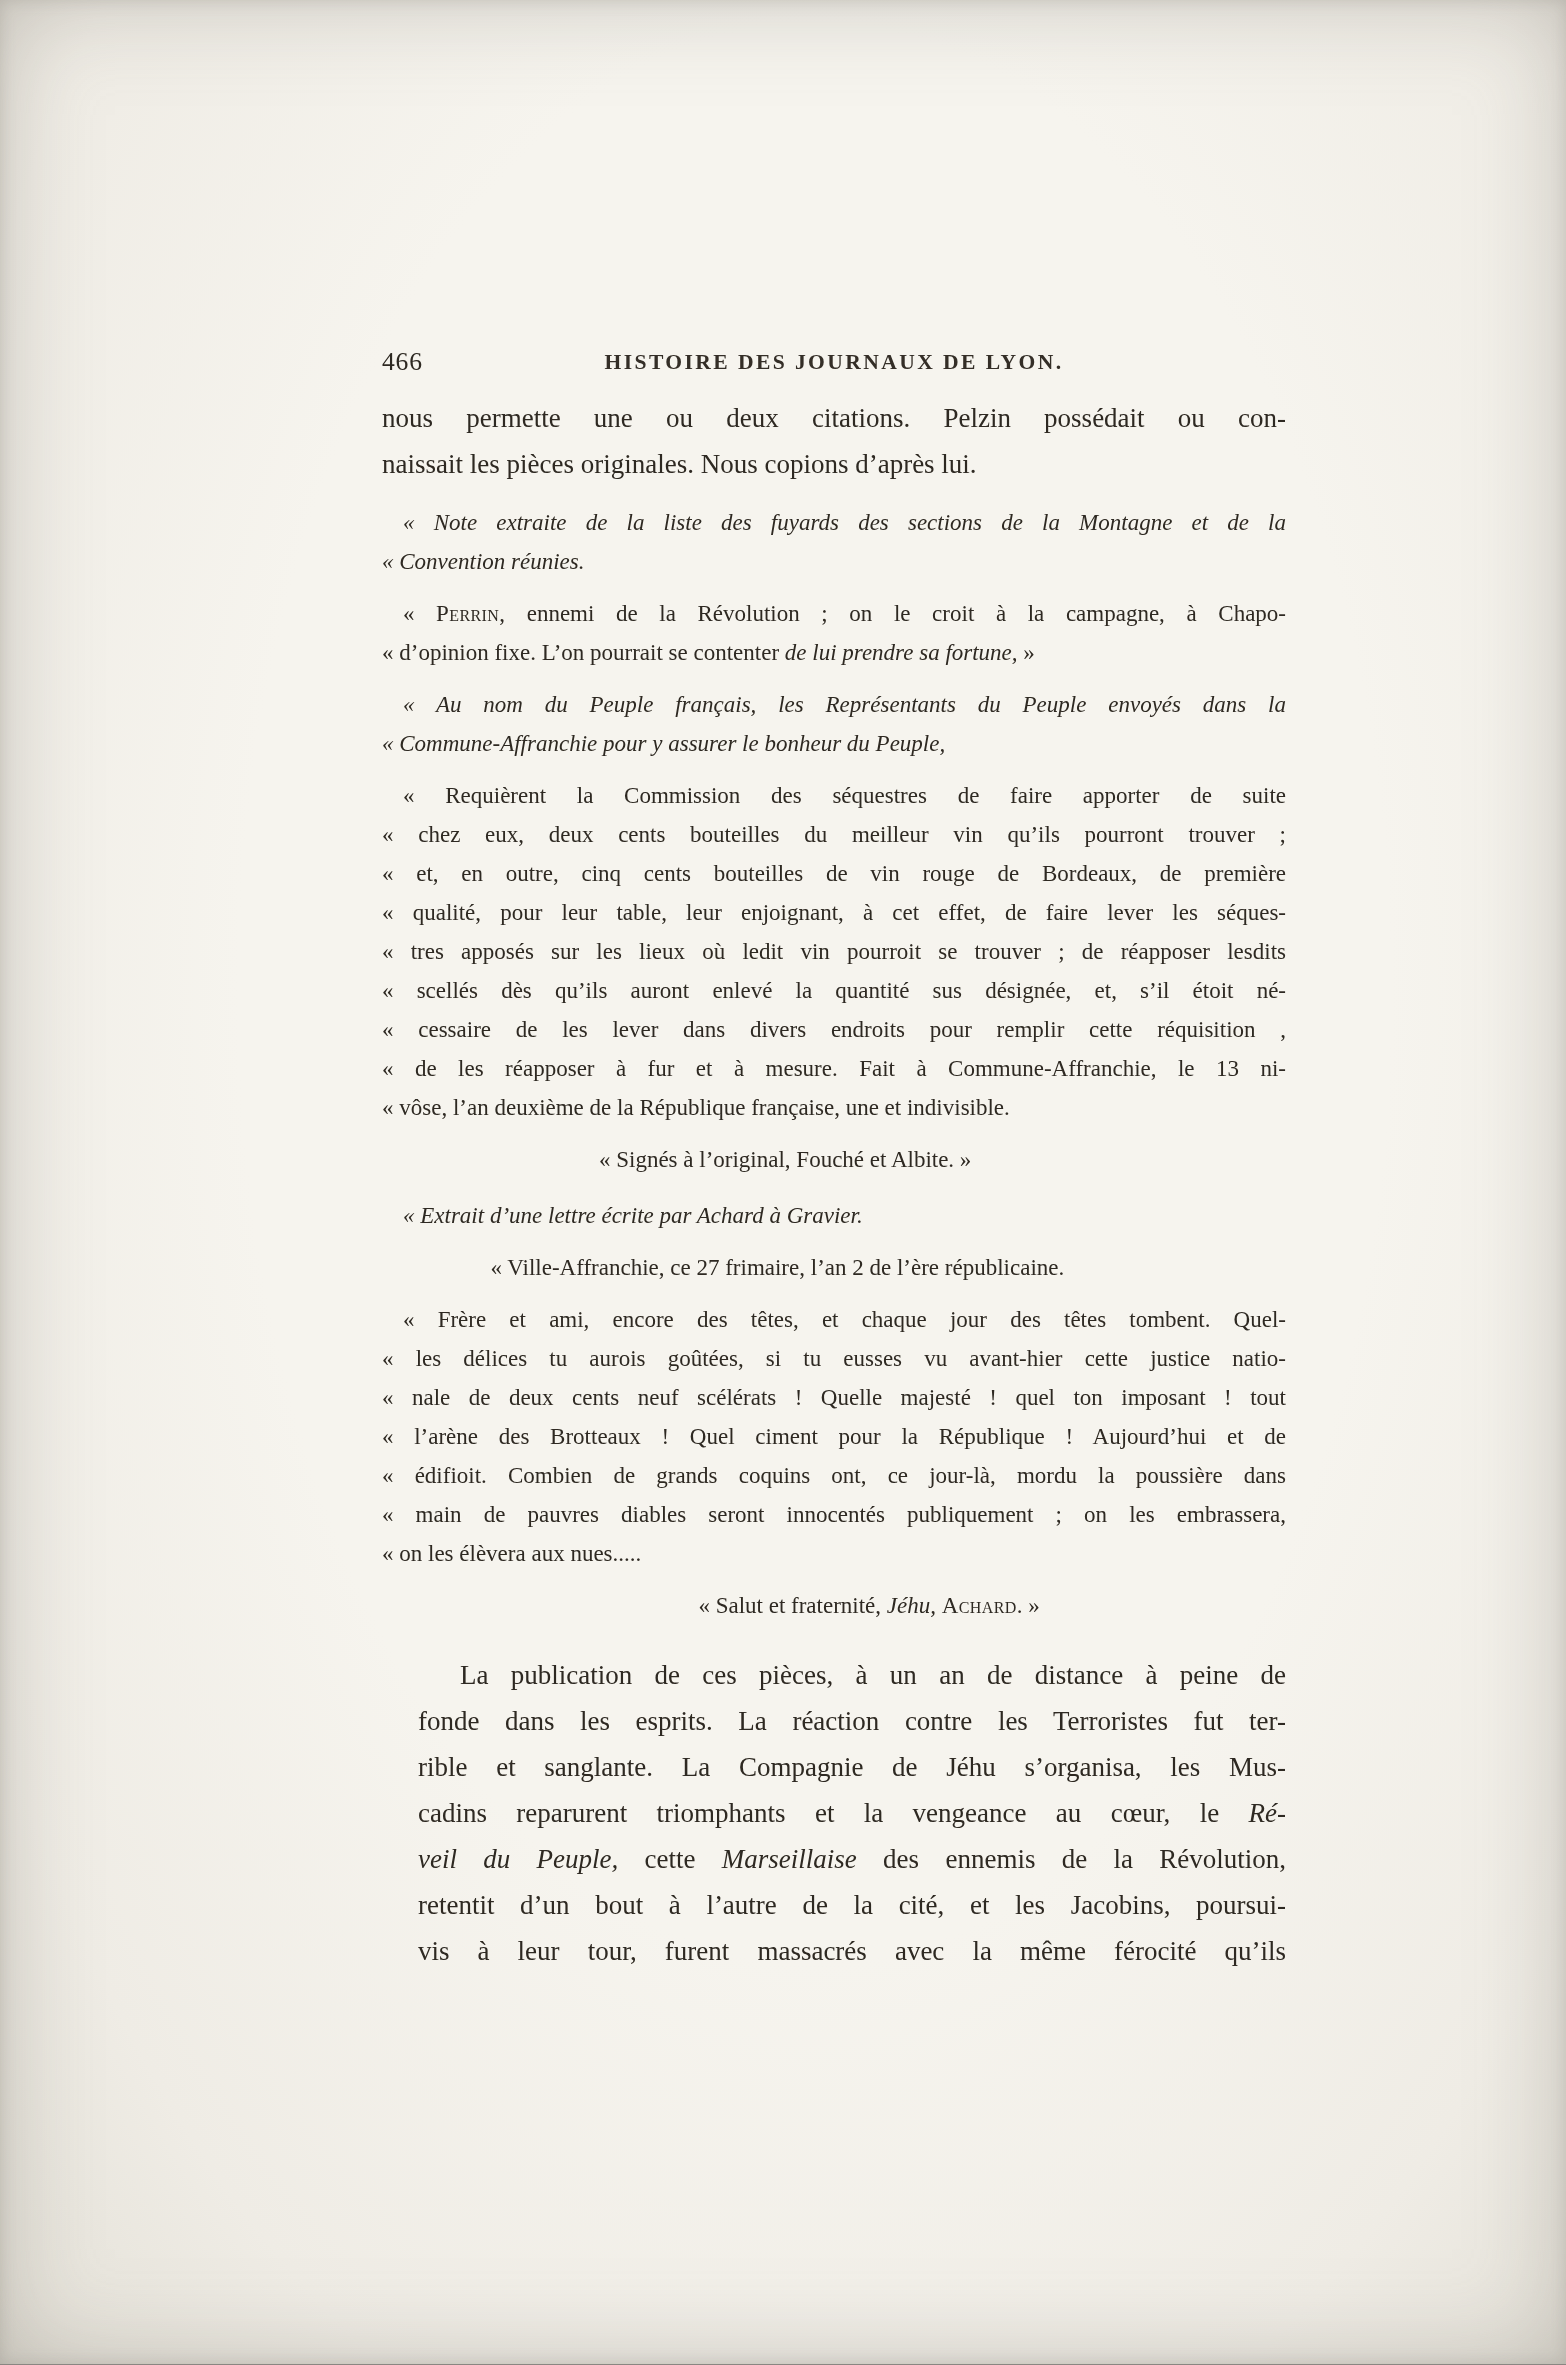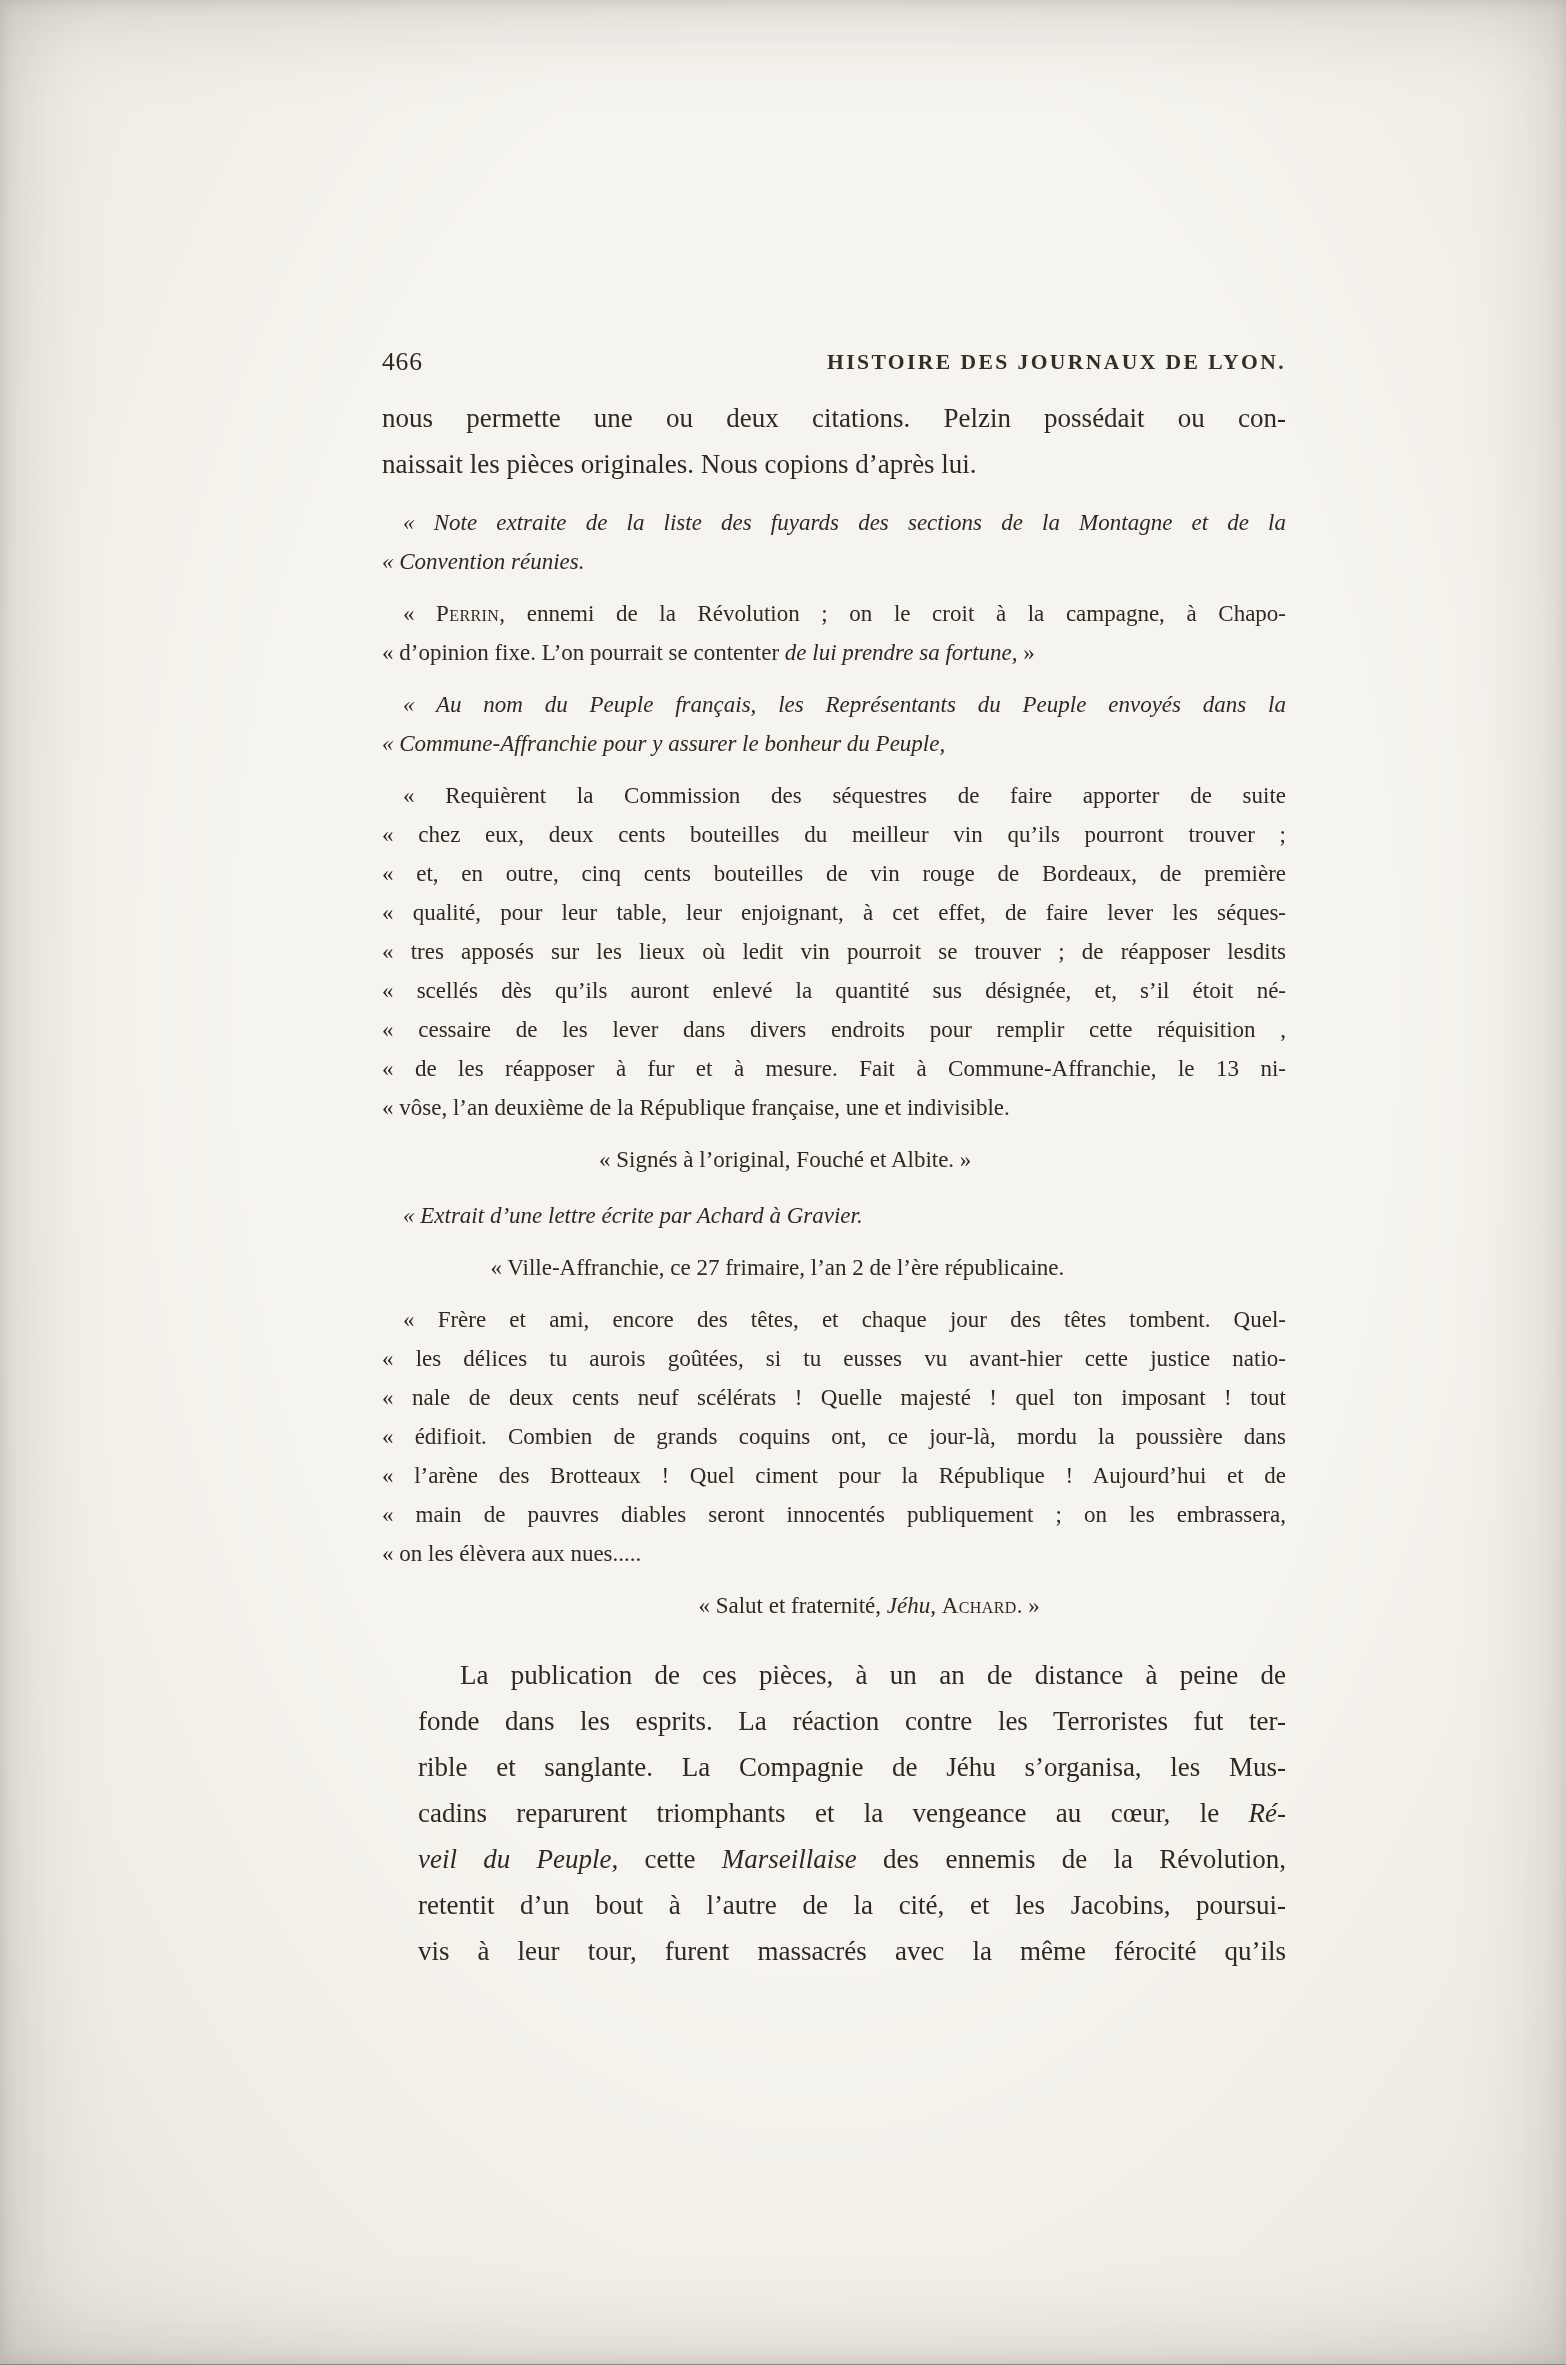--- a/index.html
+++ b/index.html
@@ -23,21 +23,21 @@
     position:relative;
     height:37px;
     margin-bottom:14.4px;
   }
   .page-number{
     position:absolute;left:0;top:3.2px;
     font-size:25.6px;letter-spacing:0.8px;
   }
   .running-title{
     position:absolute;left:0;right:0;top:6.4px;
-    text-align:right;
+    text-align:center;
     font-size:21.6px;font-weight:700;letter-spacing:2.4px;
     color:#342e27;
   }
   .block{margin:0 0 12.8px 0;}
   .block.body{font-size:27px;line-height:46px;margin-bottom:16px;}
   .block.quote{font-size:23px;line-height:39px;}
   .block.italic .line{font-style:italic;}
   .line{
     text-align:justify;
     -moz-text-align-last:justify;
@@ -102,22 +102,22 @@
         <div class="block quote italic">
           <div class="line line-end"><span>« Extrait d’une lettre écrite par Achard à Gravier.</span></div>
         </div>
         <div class="block quote dateline">
           <div class="line line-end"><span>« Ville-Affranchie, ce 27 frimaire, l’an 2 de l’ère républicaine.</span></div>
         </div>
         <div class="block quote">
           <div class="line"><span>« Frère et ami, encore des têtes, et chaque jour des têtes tombent. Quel-</span></div>
           <div class="line"><span>« les délices tu aurois goûtées, si tu eusses vu avant-hier cette justice natio-</span></div>
           <div class="line"><span>« nale de deux cents neuf scélérats ! Quelle majesté ! quel ton imposant ! tout</span></div>
+          <div class="line"><span>« l’arène des Brotteaux ! Quel ciment pour la République ! Aujourd’hui et de</span></div>
           <div class="line"><span>« édifioit. Combien de grands coquins ont, ce jour-là, mordu la poussière dans</span></div>
-          <div class="line"><span>« l’arène des Brotteaux ! Quel ciment pour la République ! Aujourd’hui et de</span></div>
           <div class="line"><span>« main de pauvres diables seront innocentés publiquement ; on les embrassera,</span></div>
           <div class="line line-end"><span>« on les élèvera aux nues.....</span></div>
         </div>
         <div class="block quote sig-achard">
           <div class="line line-end"><span>« Salut et fraternité, </span><span class="seg-italic">Jéhu,</span><span> </span><span class="seg-smallcaps">Achard</span><span>. »</span></div>
         </div>
         <div class="block body indent-first closing-gap">
           <div class="line"><span>La publication de ces pièces, à un an de distance à peine de</span></div>
           <div class="line"><span>fonde dans les esprits. La réaction contre les Terroristes fut ter-</span></div>
           <div class="line"><span>rible et sanglante. La Compagnie de Jéhu s’organisa, les Mus-</span></div>

